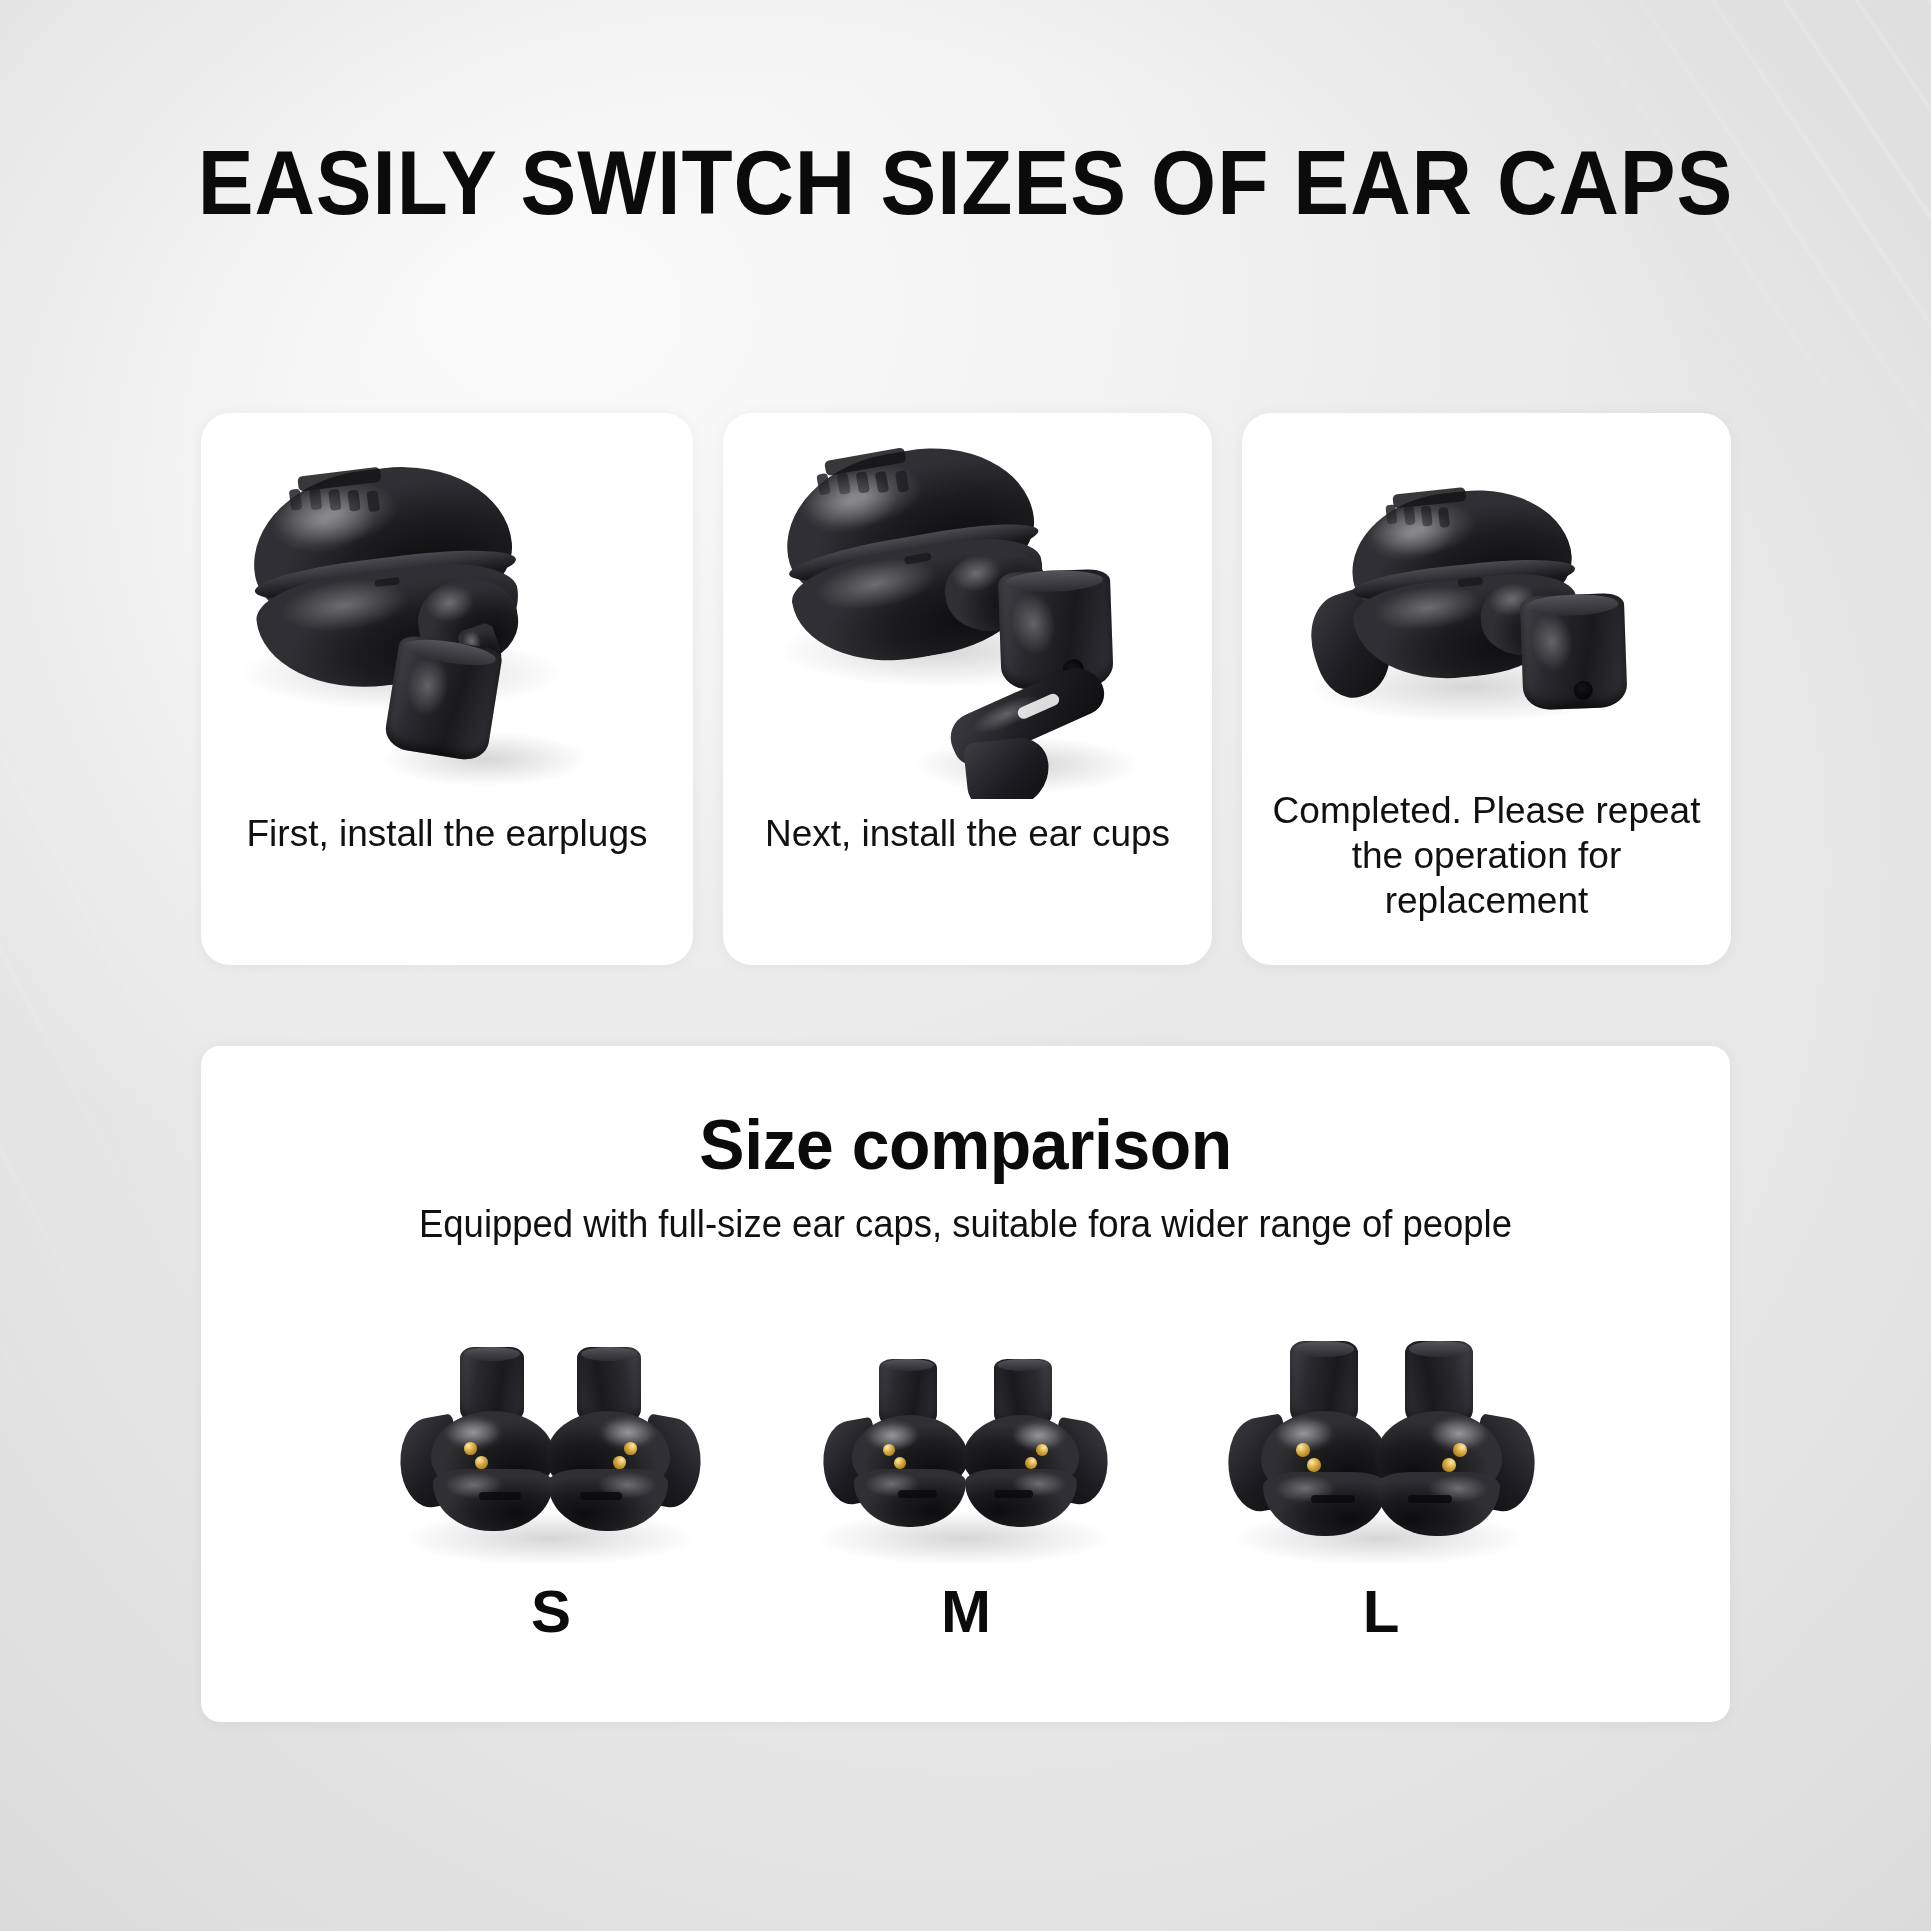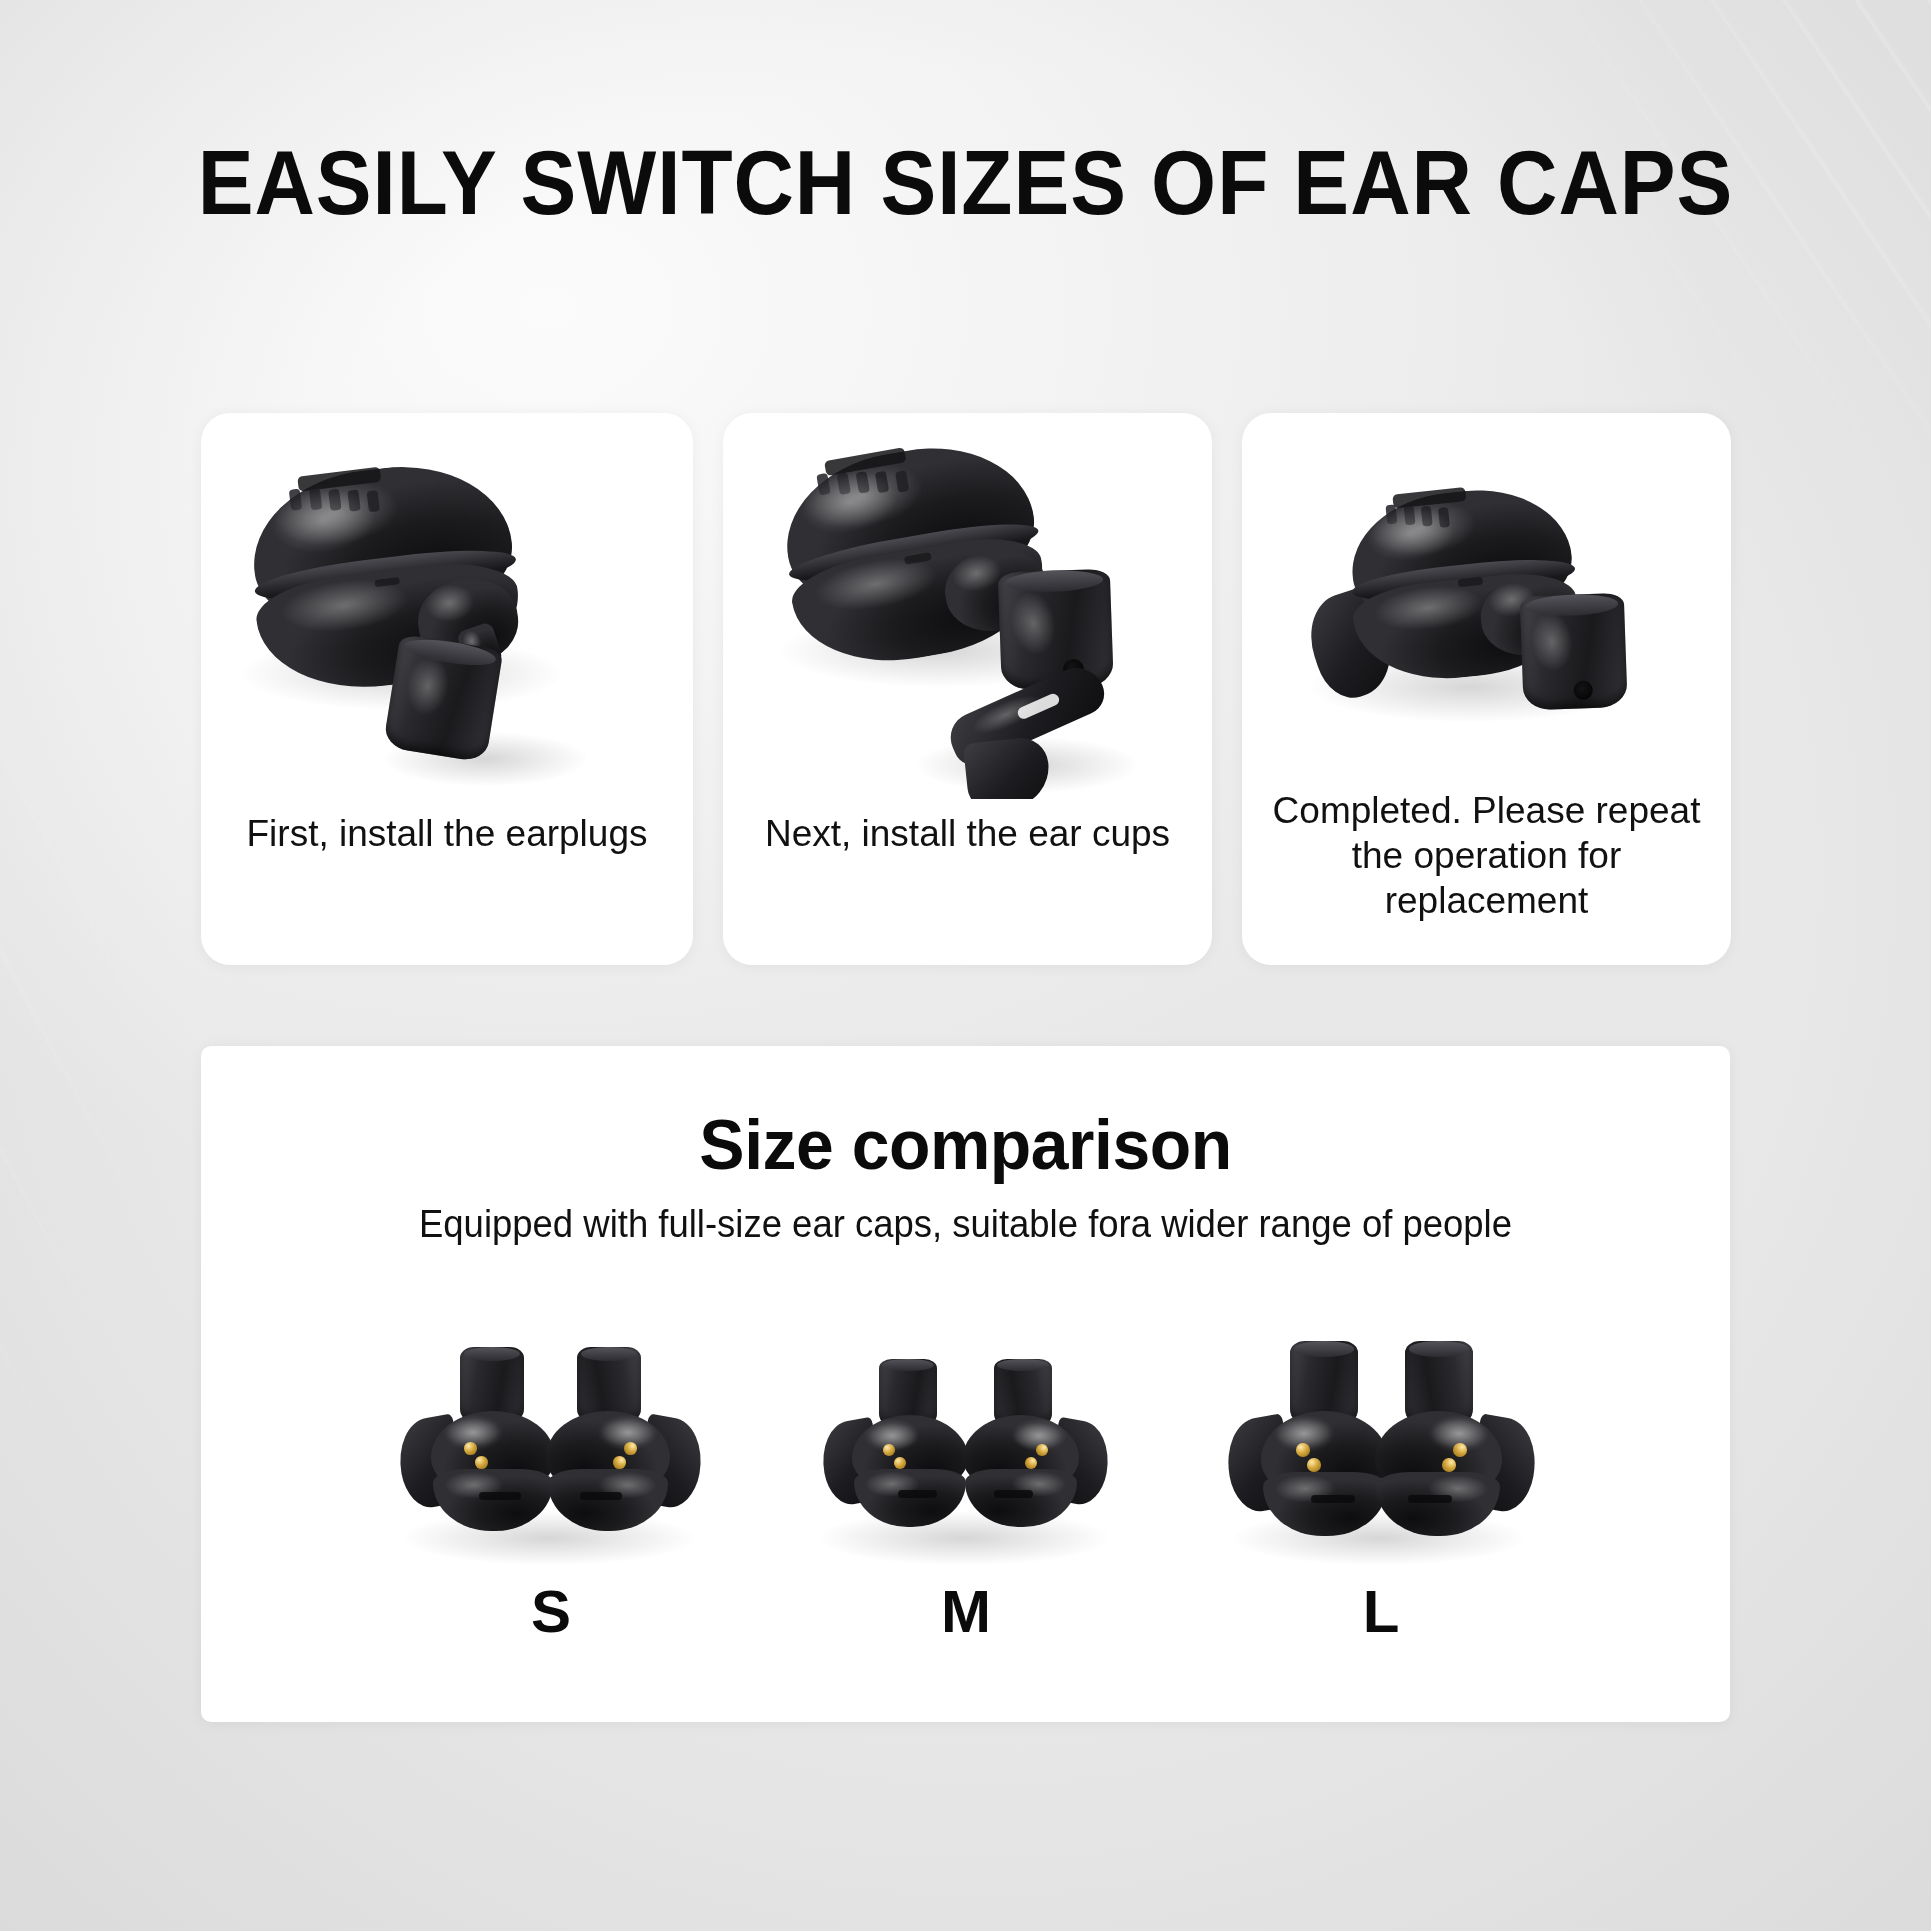--- a/index.html
+++ b/index.html
@@ -97,21 +97,21 @@
     padding:0 21px;
     box-sizing:border-box;
   }
   #caption-1{top:398px;text-align:center;}
   #caption-2{top:398px;}
   #caption-3{top:375px;}
 
   
   #panel{
     position:absolute;left:201px;top:1046px;width:1529px;height:676px;
-    background:#ffffff;border-radius:10px;
+    background:#ffffff;border-radius:19px;
     box-shadow:0 1.9px 13.5px rgba(0,0,0,.05);
   }
   #panel-heading{
     position:absolute;left:0;top:60px;width:100%;
     text-align:center;
     font-size:70px;line-height:79px;font-weight:700;
     color:#0b0b0b;letter-spacing:-0.5px;
     transform:scaleX(.97);
   }
   #panel-sub{

